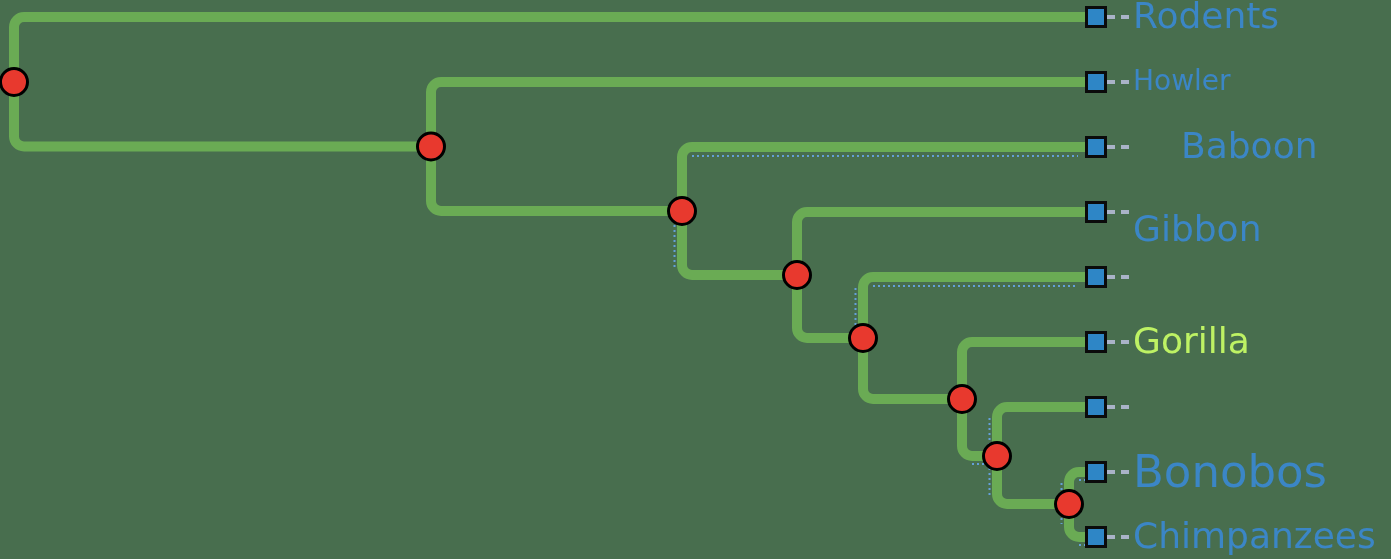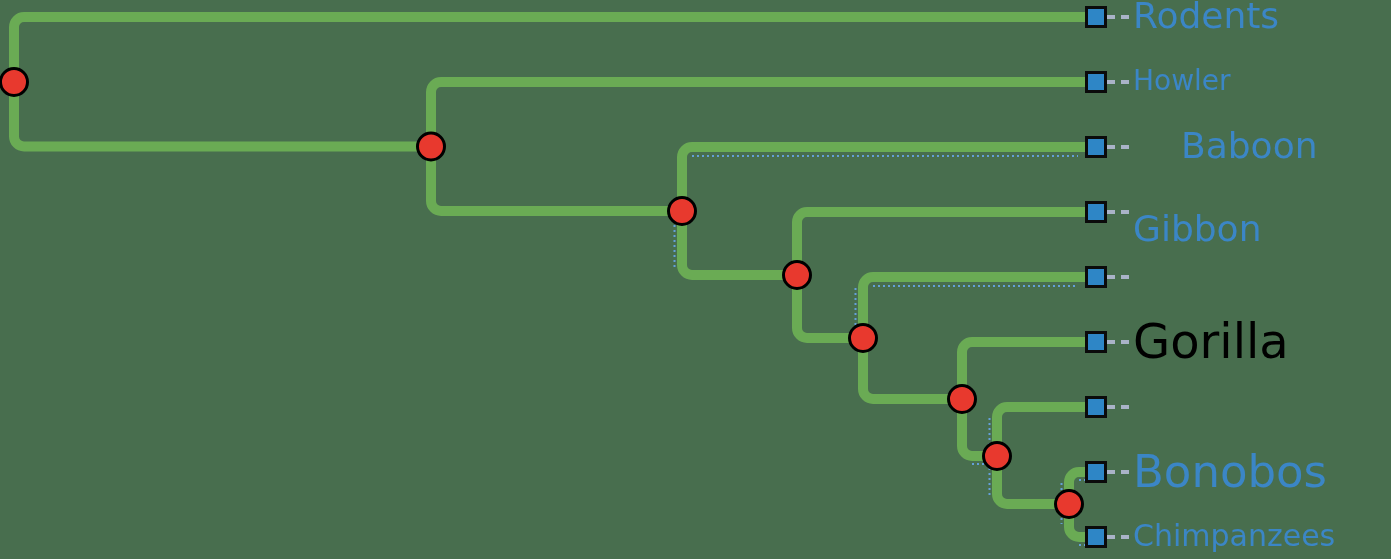--- a/index.html
+++ b/index.html
@@ -62,19 +62,19 @@
     <div class="label-dash" style="left: 1107px; top: 15px; border-top: 4px dashed rgb(170, 179, 200);"></div>
     <div class="leaf-label" style="left: 1133px; top: 17px; color: rgb(59, 134, 198); font-size: 36px;">Rodents</div>
     <div class="label-dash" style="left: 1107px; top: 80px; border-top: 4px dashed rgb(170, 179, 200);"></div>
     <div class="leaf-label" style="left: 1133px; top: 82px; color: rgb(59, 134, 198); font-size: 28px;">Howler</div>
     <div class="label-dash" style="left: 1107px; top: 145px; border-top: 4px dashed rgb(170, 179, 200);"></div>
     <div class="leaf-label" style="left: 1133px; top: 147px; color: rgb(59, 134, 198); font-size: 36px; margin-left: 48px;">Baboon</div>
     <div class="label-dash" style="left: 1107px; top: 210px; border-top: 4px dashed rgb(170, 179, 200);"></div>
     <div class="leaf-label" style="left: 1133px; top: 212px; color: rgb(59, 134, 198); font-size: 36px; margin-top: 18px;">Gibbon</div>
     <div class="label-dash" style="left: 1107px; top: 275px; border-top: 4px dashed rgb(170, 179, 200);"></div>
     <div class="label-dash" style="left: 1107px; top: 340px; border-top: 4px dashed rgb(170, 179, 200);"></div>
-    <div class="leaf-label" style="left: 1133px; top: 342px; color: #000000; font-size: 48px;">Gorilla</div>
+    <div class="leaf-label" style="left: 1133px; top: 342px; color: #bef264; font-size: 36px;">Gorilla</div>
     <div class="label-dash" style="left: 1107px; top: 405px; border-top: 4px dashed rgb(170, 179, 200);"></div>
     <div class="label-dash" style="left: 1107px; top: 470px; border-top: 4px dashed rgb(170, 179, 200);"></div>
     <div class="leaf-label" style="left: 1133px; top: 472px; color: rgb(59, 134, 198); font-size: 45px;">Bonobos</div>
     <div class="label-dash" style="left: 1107px; top: 535px; border-top: 4px dashed rgb(170, 179, 200);"></div>
-    <div class="leaf-label" style="left: 1133px; top: 537px; color: rgb(59, 134, 198); font-size: 30px;">Chimpanzees</div>
+    <div class="leaf-label" style="left: 1133px; top: 537px; color: rgb(59, 134, 198); font-size: 36px;">Chimpanzees</div>
   </div>
 
 </body></html>

